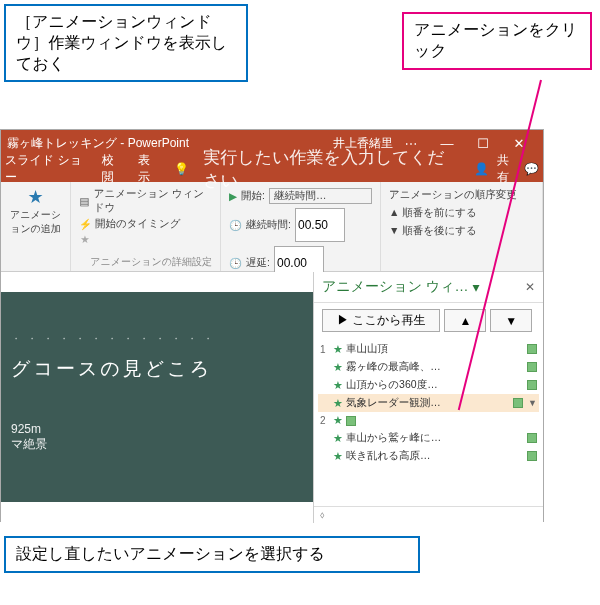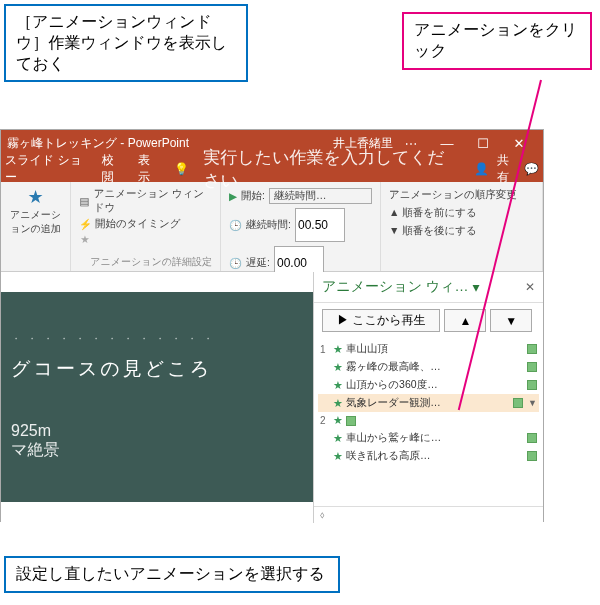--- a/index.html
+++ b/index.html
@@ -25,42 +25,42 @@
 .grp3{width:160px}
 .grp3 .row{display:flex;align-items:center;gap:4px;margin:2px 0;font-size:10.5px}
 .grp3 input{width:50px;height:16px;font-size:12px;border:1px solid #aaa;padding:16px 2px}
 .grp4{flex:1}
 .grp4 .row{font-size:10.5px;margin:2px 0}
 .workarea{display:flex;height:251px}
 .slide-area{flex:1;background:#fff;padding:20px 0 0 0;overflow:hidden}
 .slide{background:#3d5a55;color:#fff;height:210px;margin-left:-30px;padding:40px 20px 10px 40px;position:relative}
 .slide .dots{letter-spacing:6px;opacity:.6;font-size:10px;margin-bottom:10px}
 .slide h2{font-size:19px;font-weight:normal;letter-spacing:3px;margin-bottom:40px}
-.slide .sub{font-size:16px;opacity:.9}
+.slide .sub{font-size:12px;opacity:.9}
 .anim-pane{width:230px;border-left:1px solid #ccc;background:#fff;display:flex;flex-direction:column;font-size:11px}
 .anim-pane .hdr{color:#2a7a3a;font-size:14px;padding:6px 8px;border-bottom:1px solid #ddd;display:flex;align-items:center}
 .anim-pane .hdr .x{margin-left:auto;color:#666;font-size:12px}
 .anim-pane .play{padding:6px 8px;display:flex;gap:4px}
 .anim-pane .play button{font-size:12px;padding:2px 14px;border:1px solid #aaa;background:#f8f8f8}
 .anim-list{flex:1;overflow:auto;padding:2px 4px}
 .anim-item{display:flex;align-items:center;gap:3px;padding:2px 2px;font-size:10.5px;color:#333;cursor:pointer}
 .anim-item .num{width:10px;color:#666;font-size:10px}
 .anim-item .star{color:#3a9a5a;font-size:11px}
 .anim-item .txt{flex:1;white-space:nowrap;overflow:hidden;text-overflow:ellipsis}
 .anim-item .bar{width:10px;height:10px;background:#7ac07a;border:1px solid #5aa05a}
 .anim-item.sel{background:#fbe8d0}
 .anim-item.sel .dd{color:#666;font-size:9px;margin-left:2px}
 .anim-pane .ftr{border-top:1px solid #ddd;padding:2px 6px;color:#888;font-size:10px}
 </style>
 </head>
 <body>
 
 <div class="callout" style="left:4px;top:4px;width:244px">［アニメーションウィンドウ］作業ウィンドウを表示しておく</div>
 <div class="callout pink" style="right:8px;top:12px;width:190px">アニメーションをクリック</div>
-<div class="callout" style="left:4px;top:556px;width:336px">設定し直したいアニメーションを選択する</div>
+<div class="callout" style="left:4px;top:536px;width:416px">設定し直したいアニメーションを選択する</div>
 
 <div class="line-pink" style="left:540px;top:80px;height:340px;transform:rotate(14deg)"></div>
 
 <div class="app">
   <div class="titlebar">
     <span>霧ヶ峰トレッキング - PowerPoint</span>
     <span class="spacer"></span>
     <span>井上香緒里</span>
     <span class="winbtn">⋯</span>
     <span class="winbtn">—</span>

